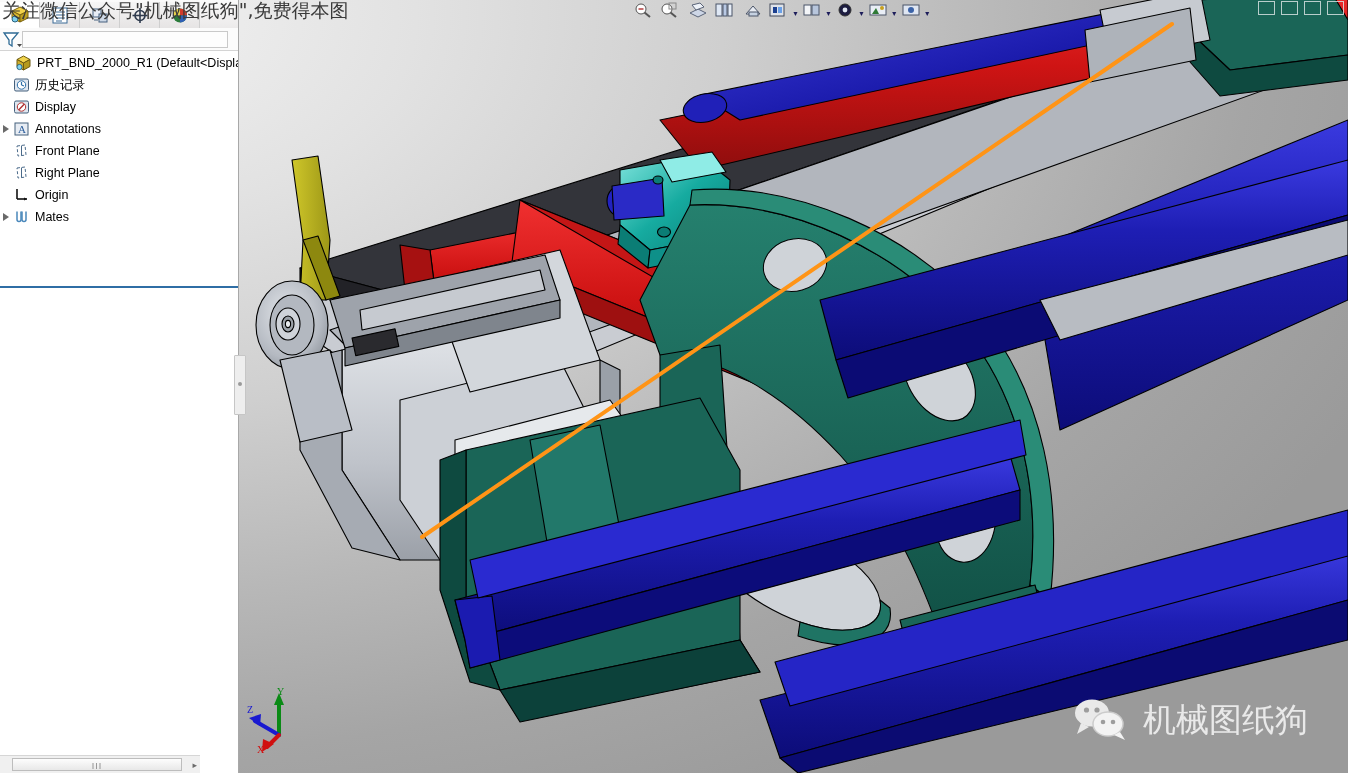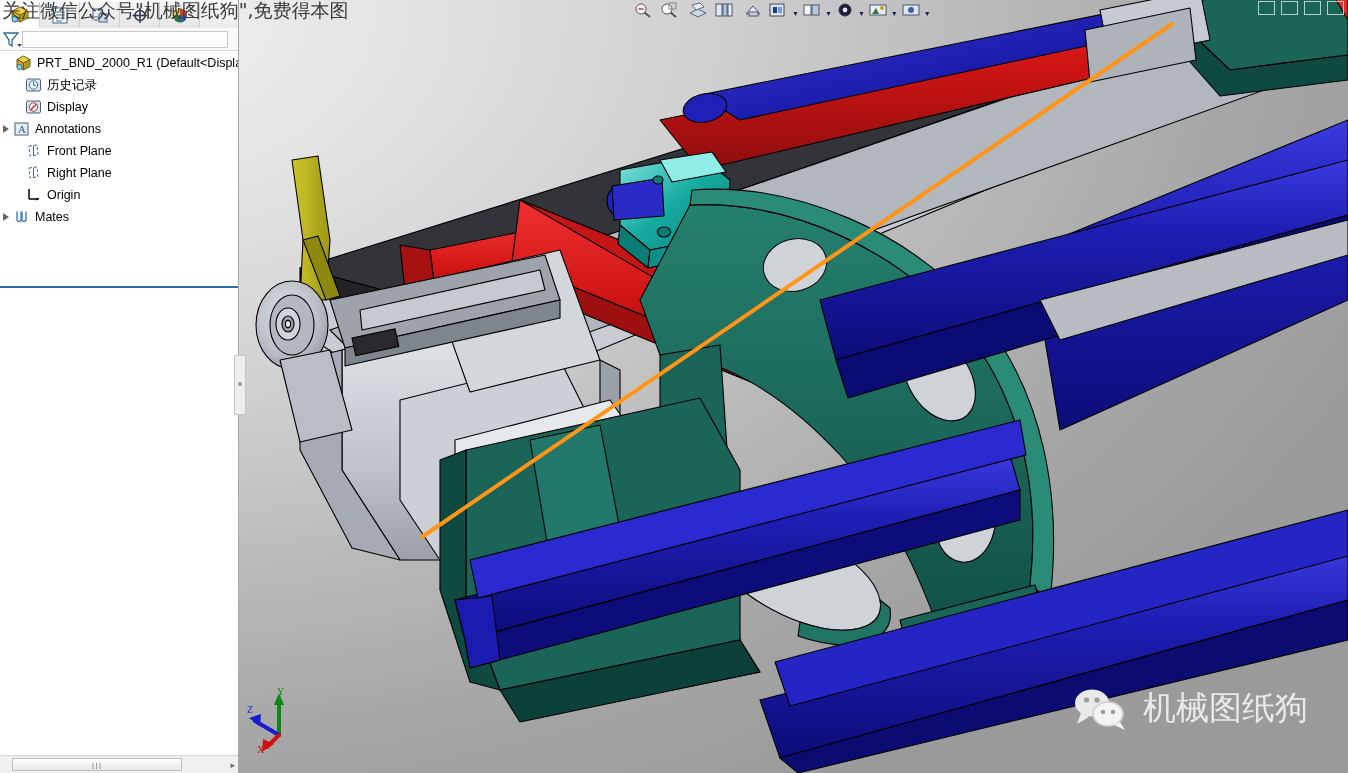--- a/index.html
+++ b/index.html
@@ -85,21 +85,21 @@
     width: 12px; height: 22px; flex: 0 0 12px;
     display: flex; align-items: center; justify-content: center;
   }
   .tree-row .ticon {
     width: 19px; height: 18px; flex: 0 0 19px;
     display: flex; align-items: center; justify-content: center;
     margin-right: 4px;
   }
   .tree-row .tlabel { overflow: hidden; }
   .root-row { padding-left: 2px; font-size: 12.5px; }
-  .indent { padding-left: 12px; }
+  .indent { }
   .rollback {
     position: absolute; left: 0; top: 286px;
     width: 238px; height: 0;
     border-top: 2px solid #2f6ea5;
   }
   
   .splitter {
     position: absolute; left: 234px; top: 355px;
     width: 10px; height: 58px;
     background: #eeeeee;
@@ -109,21 +109,21 @@
   }
   .splitter i {
     position: absolute; left: 3px; top: 26px;
     width: 4px; height: 4px; border-radius: 50%;
     background: #9a9a9a;
     display: block;
   }
   
   .fm-hscroll {
     position: absolute; left: 0; bottom: 0;
-    width: 238px; height: 17px;
+    width: 200px; height: 17px;
     background: #f0f0f0;
     border-top: 1px solid #d6d6d6;
   }
   .fm-hscroll .thumb {
     position: absolute; left: 12px; top: 2px;
     width: 170px; height: 13px;
     background: linear-gradient(#fdfdfd, #e8e8e8);
     border: 1px solid #bdbdbd;
     box-sizing: border-box;
   }
@@ -168,23 +168,23 @@
   #wm-top {
     position: absolute; left: 2px; top: -2px;
     z-index: 40;
     font-family: "DejaVu Sans", sans-serif;
     font-size: 19px;
     color: #3b3b3b;
     white-space: nowrap;
     letter-spacing: 0px;
   }
   #wm-bottom {
-    position: absolute; right: 40px; bottom: 42px;
+    position: absolute; right: 40px; bottom: 30px;
     z-index: 20;
-    display: flex; align-items: center; gap: 14px;
+    display: flex; align-items: flex-start; gap: 14px;
     color: #e9e9e9;
     font-family: "DejaVu Sans", sans-serif;
     font-size: 33px;
     white-space: nowrap;
   }
 
   
   #triad { position:absolute; left:243px; bottom:20px; width:72px; height:72px; z-index:18; }
 </style>
 </head>

